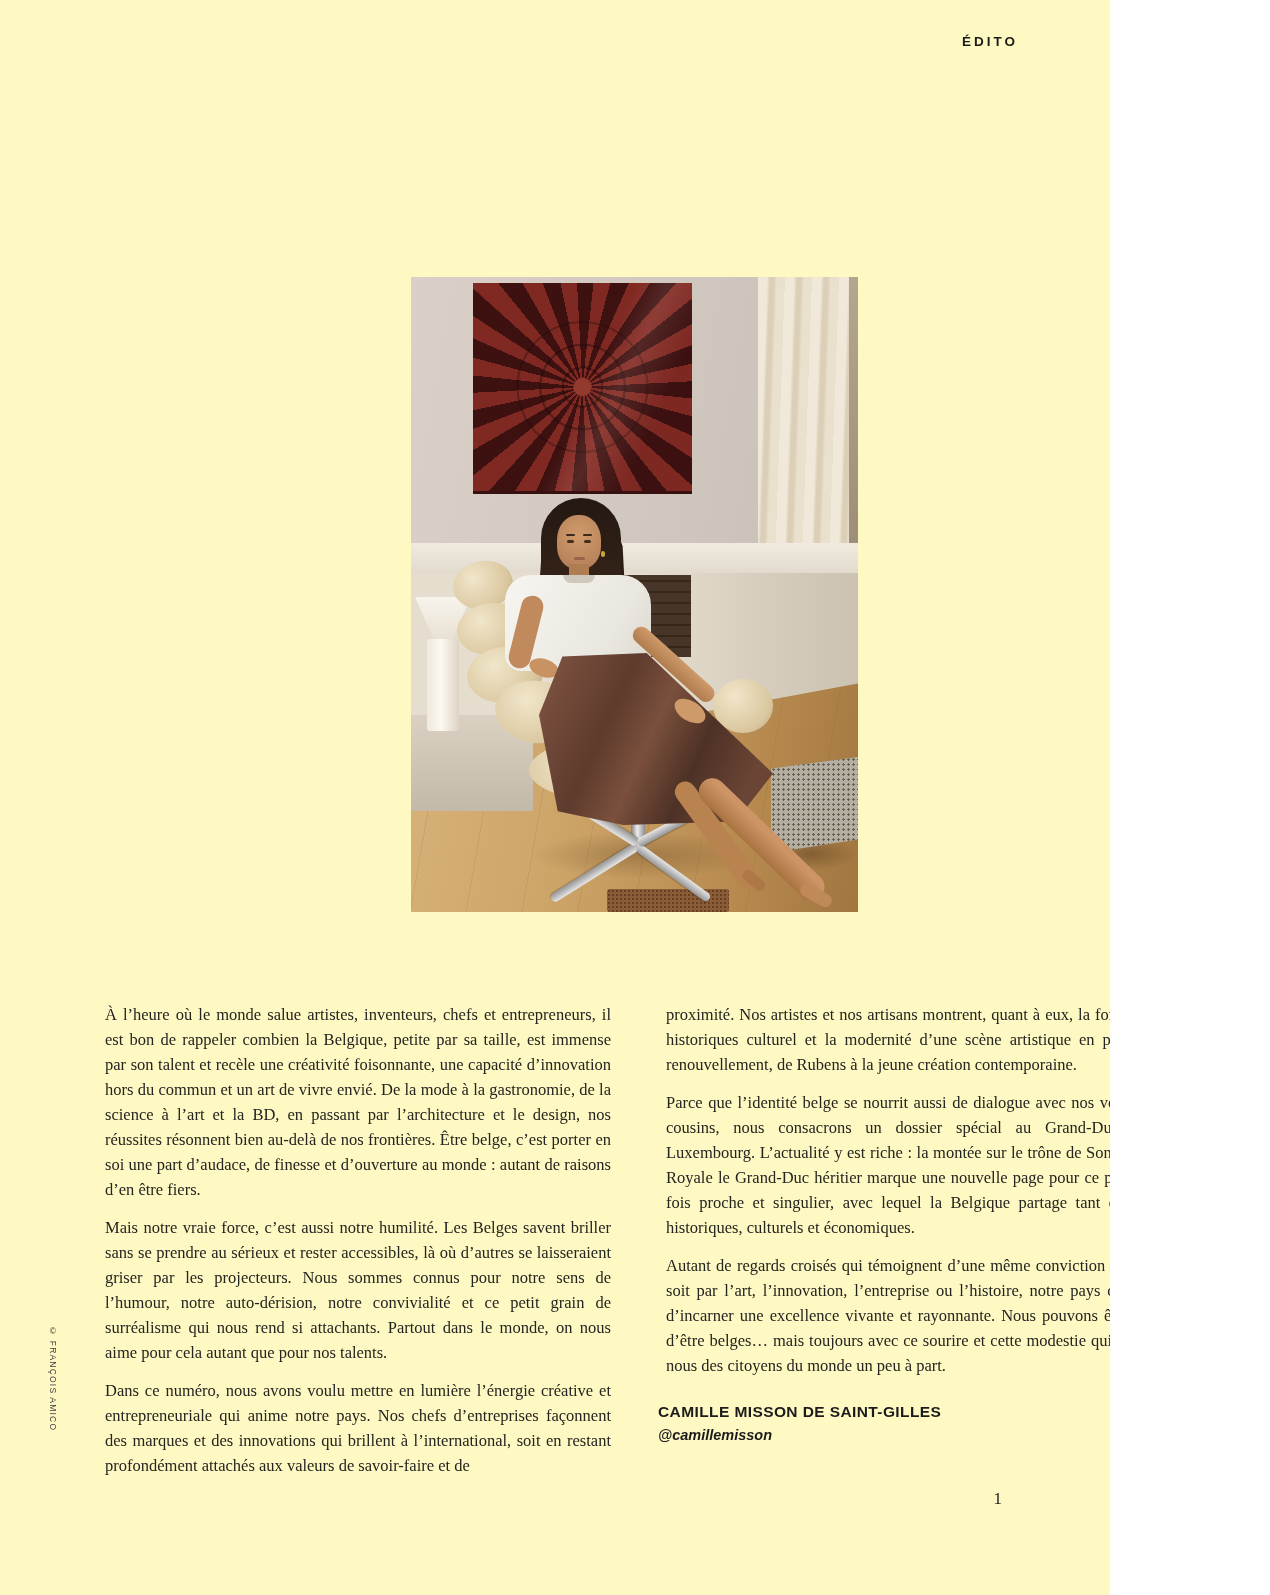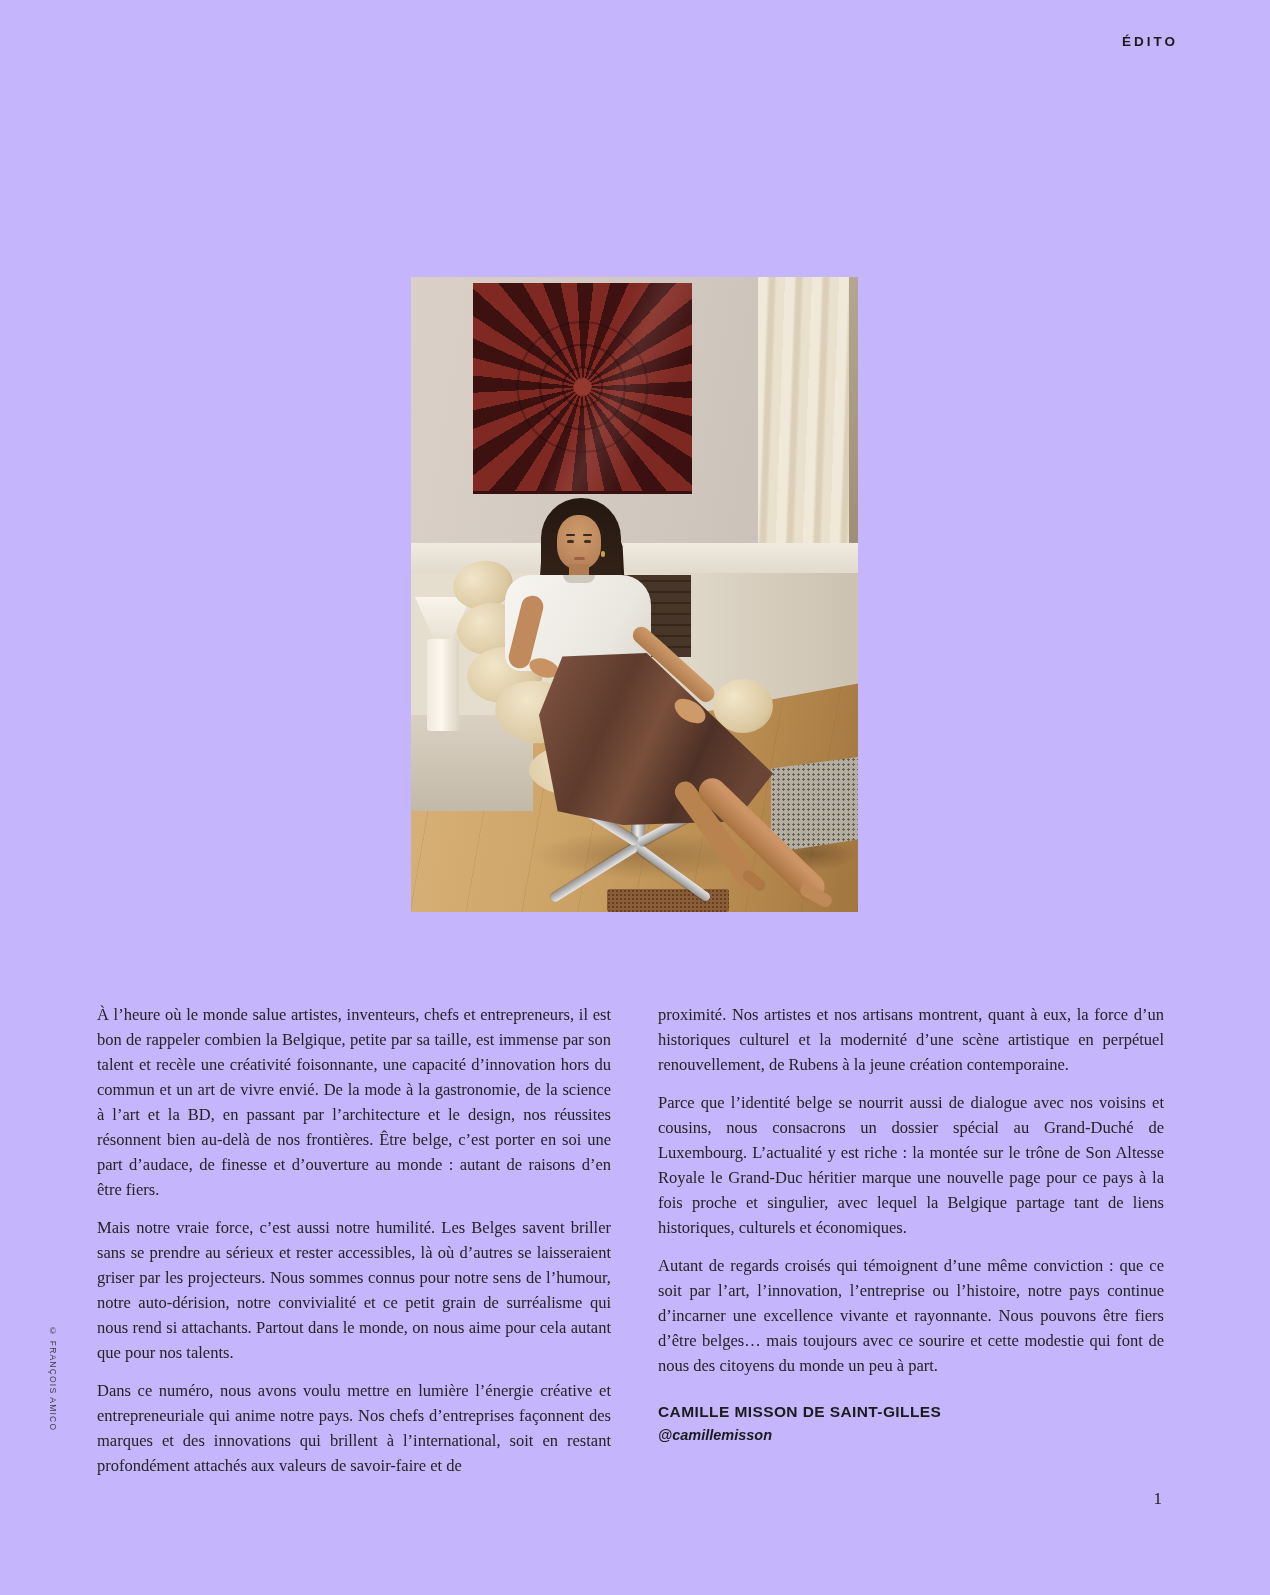--- a/index.html
+++ b/index.html
@@ -1,16 +1,16 @@
 <!DOCTYPE html>
 <html lang="fr"><head>
 <meta charset="utf-8">
 <style>
   html,body{margin:0;padding:0;background:#ffffff;}
-  .page{position:relative;width:1270px;height:1595px;background:#c4b5fd;overflow:hidden;
+  .page{position:relative;width:1110px;height:1595px;background:#fef9c3;overflow:hidden;
         font-family:"Liberation Serif", serif;color:#232220;}
 
   
   .section-label{position:absolute;top:34px;right:92px;
     font-family:"Liberation Sans", sans-serif;font-size:13.5px;font-weight:700;
     letter-spacing:3px;color:#1b1b19;}
 
   
   .title{position:absolute;top:126px;left:0;width:100%;text-align:center;color:#1b1b19;white-space:nowrap;}
   .title-emph{font-family:"Liberation Serif", serif;font-size:49px;font-weight:600;letter-spacing:.5px;}
@@ -114,21 +114,21 @@
   
   .credit{position:absolute;left:48px;top:1326px;height:140px;
     writing-mode:vertical-rl;font-family:"Liberation Sans", sans-serif;
     font-size:8.5px;letter-spacing:1.2px;color:#3e3e3e;}
 
   
   .col{position:absolute;top:1002px;font-size:16.5px;line-height:25px;
     text-align:justify;hyphens:auto;-webkit-hyphens:auto;color:#242420;}
   .col-left{left:97px;width:514px;}
   .col-right{left:658px;width:506px;}
-  .col p{margin:0 0 13px 0;}
+  .col p{margin:0 0 13px 8px;}
 
   
   .signature{margin-top:22px;font-family:"Liberation Sans", sans-serif;color:#1b1b1b;}
   .sig-name{font-size:15.5px;font-weight:700;letter-spacing:.4px;line-height:24px;}
   .sig-role{font-size:15px;font-weight:700;line-height:23px;}
   .sig-handle{font-size:14.5px;font-weight:700;line-height:23px;font-style:italic;}
 
   .page-number{position:absolute;top:1489px;right:108px;
     font-family:"Liberation Serif", serif;font-size:17px;color:#1b1b19;}
 </style>

